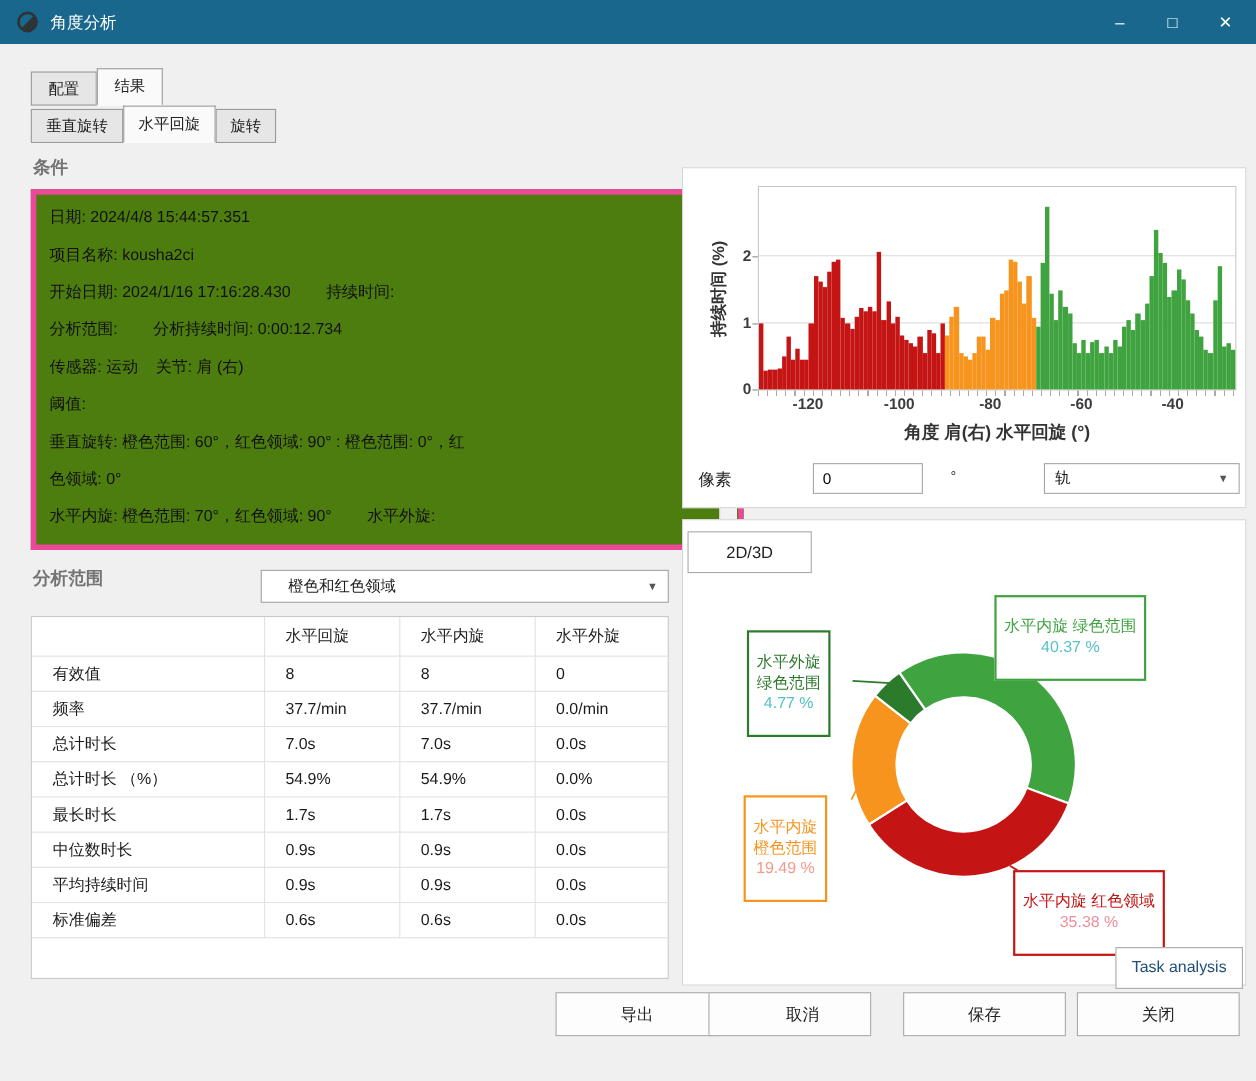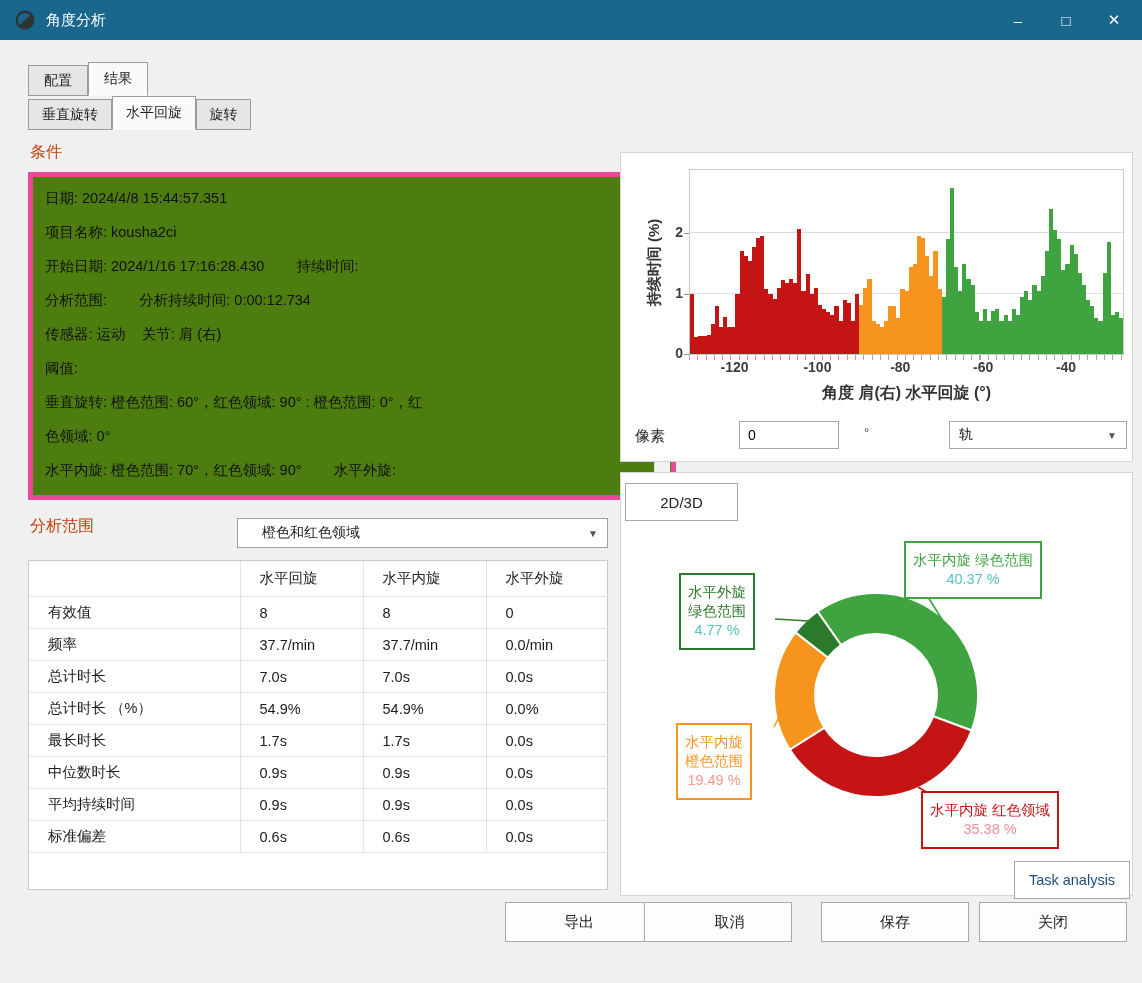--- a/index.html
+++ b/index.html
@@ -17,21 +17,21 @@
   .titlebar .spacer{flex:1;}
   .win-btn{width:48px;height:40px;display:flex;align-items:center;justify-content:center;color:#ffffff;font-size:15px;}
   .win-btn.close{margin-right:4px;}
 
   
   .tab{position:absolute;box-sizing:border-box;border:1px solid #9b9b9b;background:#e6e6e6;
        font-size:14px;color:#222;display:flex;align-items:center;justify-content:center;}
   .tab.active{background:#fafafa;border-bottom-color:#fafafa;z-index:3;}
 
   
-  .section-heading{position:absolute;font-size:16px;font-weight:normal;color:#c2410c;}
+  .section-heading{position:absolute;font-size:16px;font-weight:bold;color:#737373;}
   #conditions-box{position:absolute;left:28px;top:172px;width:648px;height:328px;box-sizing:border-box;
      background:#4d7c0f;border:5px solid #ec4899;overflow:hidden;}
   #cond-lines{position:absolute;left:12px;top:4px;right:22px;font-size:14.5px;line-height:34px;white-space:pre;color:#111;}
   #cond-scrollbar{position:absolute;top:1px;right:1px;bottom:1px;width:15px;background:#f2f2f2;border-left:1px solid #e0e0e0;}
   #cond-scroll-thumb{position:absolute;left:2px;top:148px;width:11px;height:110px;background:#cdcdcd;border-radius:2px;}
 
   #scope-dropdown{position:absolute;left:237px;top:518px;width:371px;height:30px;box-sizing:border-box;
      background:#fff;border:1px solid #a0a0a0;font-size:14px;display:flex;align-items:center;padding-left:24px;}
   .dd-arrow{position:absolute;right:9px;font-size:10px;color:#555;}
 
@@ -72,21 +72,21 @@
      font-size:14px;padding-left:8px;font-family:inherit;}
   #pixel-unit{position:absolute;left:243px;top:4px;font-size:13px;color:#333;}
   #track-dropdown{position:absolute;left:328px;top:0;width:178px;height:28px;box-sizing:border-box;background:#fff;
      border:1px solid #a6a6a6;font-size:14px;display:flex;align-items:center;padding-left:9px;}
 
   
   #btn-2d3d{position:absolute;left:4px;top:10px;width:113px;height:38px;box-sizing:border-box;background:#fff;
      border:1px solid #a9a9a9;font-size:15px;color:#222;display:flex;align-items:center;justify-content:center;}
   #donut-svg{position:absolute;left:0;top:0;}
   .donut-label{position:absolute;background:#fff;border:2px solid #000;text-align:center;font-size:14.5px;
-     line-height:1.3;padding:8px 7px;box-sizing:border-box;white-space:nowrap;}
+     line-height:1.3;padding:18px 7px;box-sizing:border-box;white-space:nowrap;}
   #label-green{left:283px;top:68px;}
   #label-darkgreen{left:58px;top:100px;}
   #label-orange{left:55px;top:250px;}
   #label-red{left:300px;top:318px;}
   #btn-task{position:absolute;left:393px;top:388px;width:116px;height:38px;box-sizing:border-box;background:#fff;
      border:1px solid #a9a9a9;font-size:14.5px;color:#1f4e79;display:flex;align-items:center;justify-content:center;}
 
   
   .bottom-btn{position:absolute;top:902px;width:148px;height:40px;box-sizing:border-box;background:#fdfdfd;
      border:1px solid #a9a9a9;font-size:15px;color:#222;display:flex;align-items:center;justify-content:center;}

